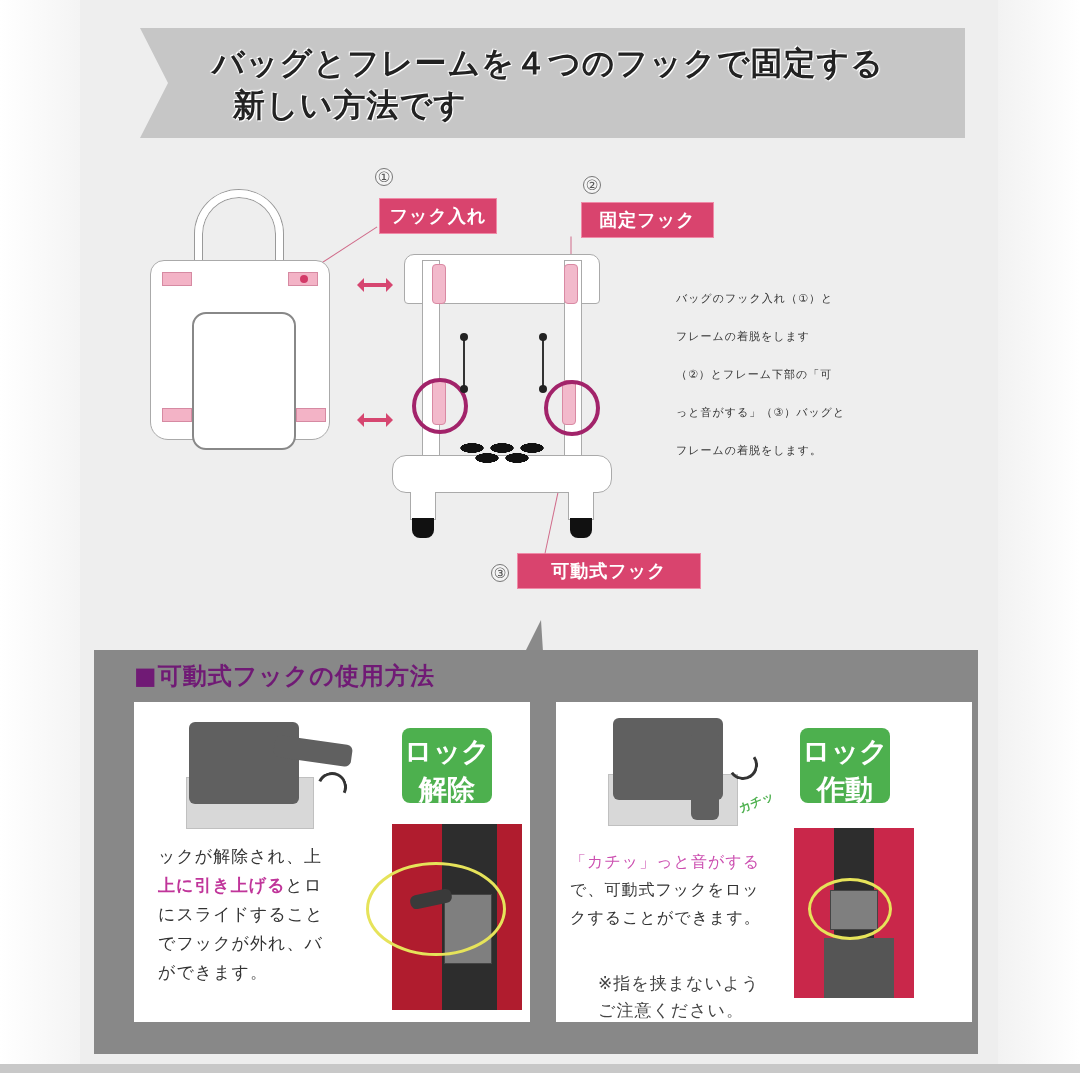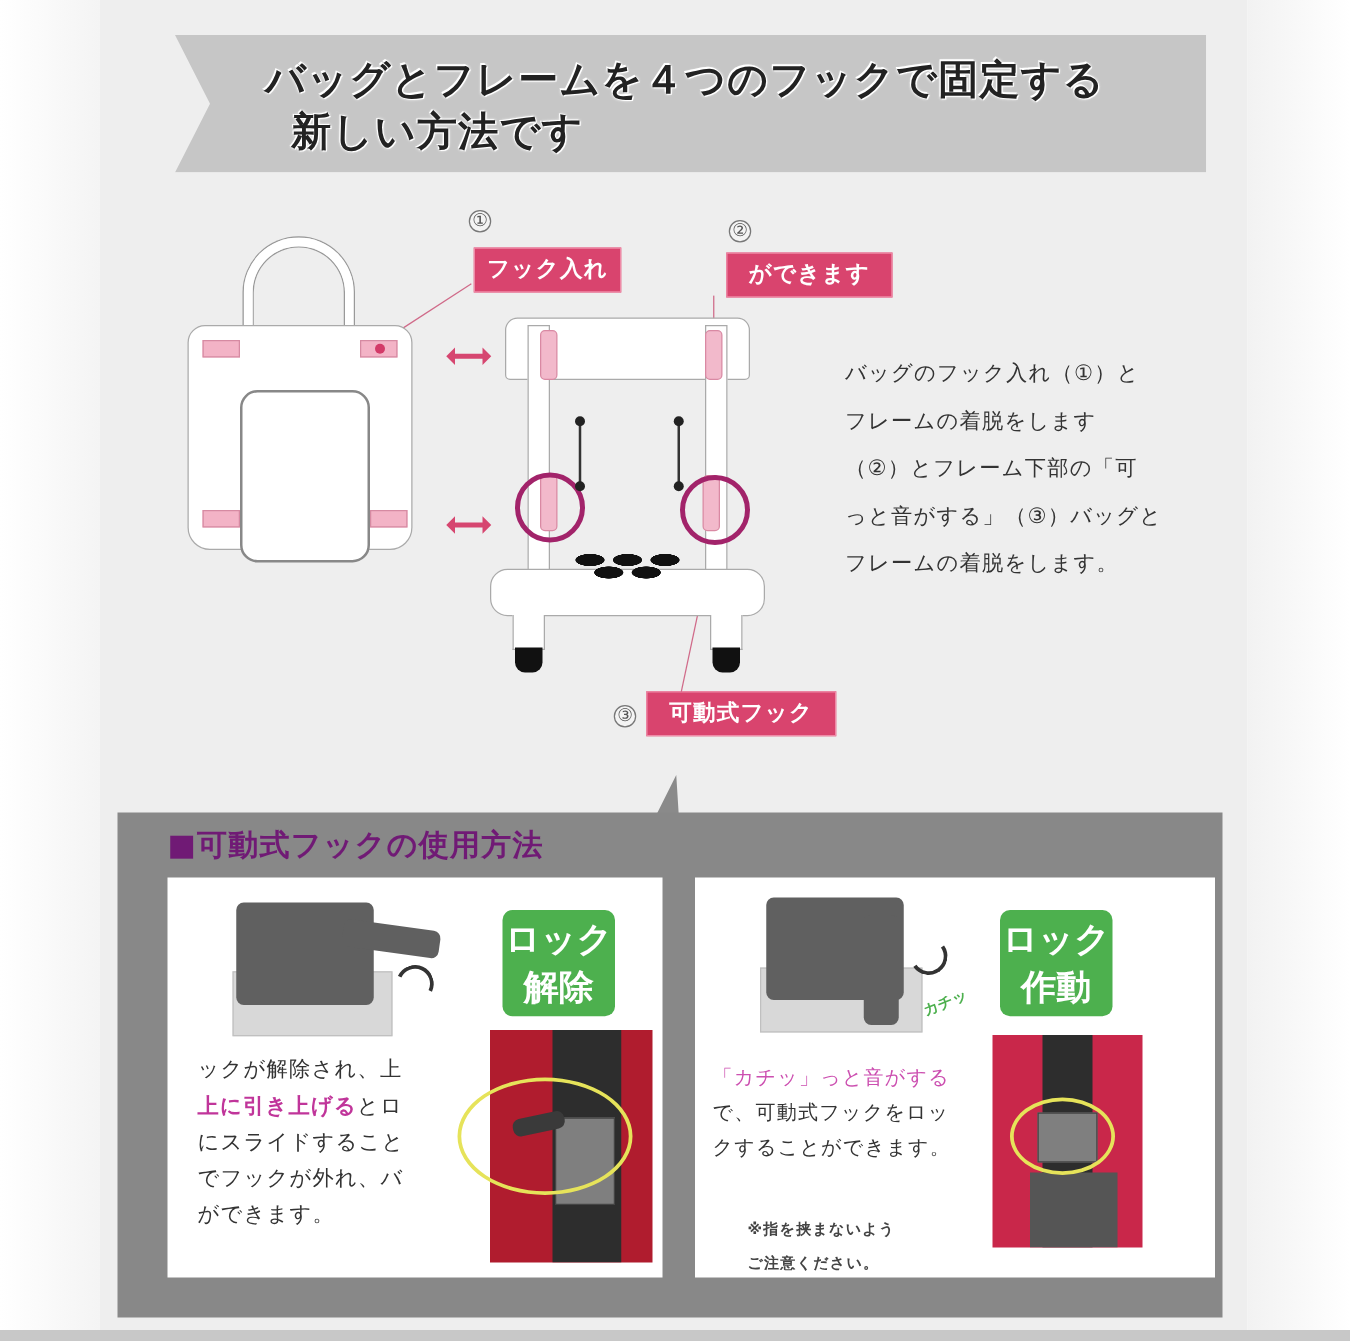--- a/index.html
+++ b/index.html
@@ -58,66 +58,66 @@
   .fr-spots { position: absolute; left: 60px; top: 192px; width: 100px; height: 22px;
               background: radial-gradient(ellipse 12px 5px at 20px 6px, #111 95%, transparent 100%),
                           radial-gradient(ellipse 12px 5px at 50px 6px, #111 95%, transparent 100%),
                           radial-gradient(ellipse 12px 5px at 80px 6px, #111 95%, transparent 100%),
                           radial-gradient(ellipse 12px 5px at 35px 16px, #111 95%, transparent 100%),
                           radial-gradient(ellipse 12px 5px at 65px 16px, #111 95%, transparent 100%); }
   .v-arrow { position: absolute; width: 2px; background: #333; }
   .v-arrow::before, .v-arrow::after { content: ""; position: absolute; left: -3px; width: 8px; height: 8px; border-radius: 50%; background: #222; }
   .v-arrow::before { top: -3px; } .v-arrow::after { bottom: -3px; }
 
-  .desc { position: absolute; left: 676px; top: 280px; width: 290px; font-size: 17px; line-height: 38px; color: #333; letter-spacing: 1px; }
+  .desc { position: absolute; left: 676px; top: 280px; width: 290px; font-size: 11px; line-height: 38px; color: #333; letter-spacing: 1px; }
 
   
   .pointer { position: absolute; left: 525px; top: 620px; width: 0; height: 0; border-left: 16px solid transparent; border-right: 2px solid transparent; border-bottom: 32px solid #8a8a8a; }
 
   
   .howto { position: absolute; left: 94px; top: 650px; width: 884px; height: 404px; background: #888888; }
   .howto-title { position: absolute; left: 134px; top: 660px; font-size: 24px; color: #701a75; font-weight: bold; letter-spacing: 1px; }
   .card { position: absolute; top: 702px; height: 320px; background: #ffffff; }
   .card.c1 { left: 134px; width: 396px; }
   .card.c2 { left: 556px; width: 416px; }
 
   .lock-illus { position: absolute; background: #606060; border-radius: 6px; }
   .lock-base { position: absolute; background: #d8d8d8; border: 1px solid #c0c0c0; }
-  .green-badge { position: absolute; width: 90px; height: 85px; background: #4db04e; border-radius: 8px; color: #fff;
+  .green-badge { position: absolute; width: 90px; height: 75px; background: #4db04e; border-radius: 8px; color: #fff;
                  font-size: 28px; font-weight: bold; text-align: center; line-height: 38px; padding-top: 5px; }
   .photo { position: absolute; background: #b01c2e; overflow: hidden; }
   .photo .pole { position: absolute; background: #2d2d2d; }
   .photo .clamp { position: absolute; background: #7f7f7f; border: 1px solid #444; }
   .ring { position: absolute; border: 3px solid #e6e35a; border-radius: 50%; }
 
   .card-text { position: absolute; font-size: 17px; line-height: 29px; color: #333; letter-spacing: 1px; }
   .hl { color: #c0359a; font-weight: bold; }
   .hl2 { color: #cc4fb0; }
-  .small-note { position: absolute; font-size: 12px; line-height: 27px; color: #444; letter-spacing: 1px; font-weight: bold; }
+  .small-note { position: absolute; font-size: 17px; line-height: 27px; color: #444; letter-spacing: 1px; }
   .curve-arrow { position: absolute; width: 30px; height: 30px; border: 3px solid #333; border-color: #333 #333 transparent transparent; border-radius: 50%; }
   .kachi { position: absolute; font-size: 12px; color: #4db04e; font-weight: bold; transform: rotate(-22deg); }
 </style>
 </head>
 <body>
 
 <div class="page-fade-left"></div>
 <div class="page"></div>
 <div class="page-fade-right"></div>
 <div class="bottom-strip"></div>
 
 <div class="banner"></div>
 <div class="banner-line l1">バッグとフレームを４つのフックで固定する</div>
 <div class="banner-line l2">新しい方法です</div>
 
 <div class="num" style="left:375px;top:168px;">①</div>
 <div class="pink-label" style="left:379px;top:198px;width:118px;">フック入れ</div>
 <div class="num" style="left:583px;top:176px;">②</div>
-<div class="pink-label" style="left:581px;top:202px;width:133px;">ができます</div>
+<div class="pink-label" style="left:581px;top:202px;width:133px;">固定フック</div>
 <div class="num" style="left:491px;top:564px;">③</div>
-<div class="pink-label" style="left:517px;top:553px;width:152px;">可動式フック</div>
+<div class="pink-label" style="left:517px;top:553px;width:184px;">可動式フック</div>
 
 <div class="leader" style="left:310px;top:270px;width:80px;transform:rotate(-33deg);"></div>
 <div class="leader" style="left:571px;top:236px;width:48px;transform:rotate(90deg);"></div>
 <div class="leader" style="left:545px;top:553px;width:150px;transform:rotate(-78deg);"></div>
 
 <div class="bag">
   <div class="bag-handle"></div>
   <div class="bag-body"></div>
   <div class="bag-pocket"></div>
   <div class="bag-strap" style="left:22px;top:82px;"></div>

